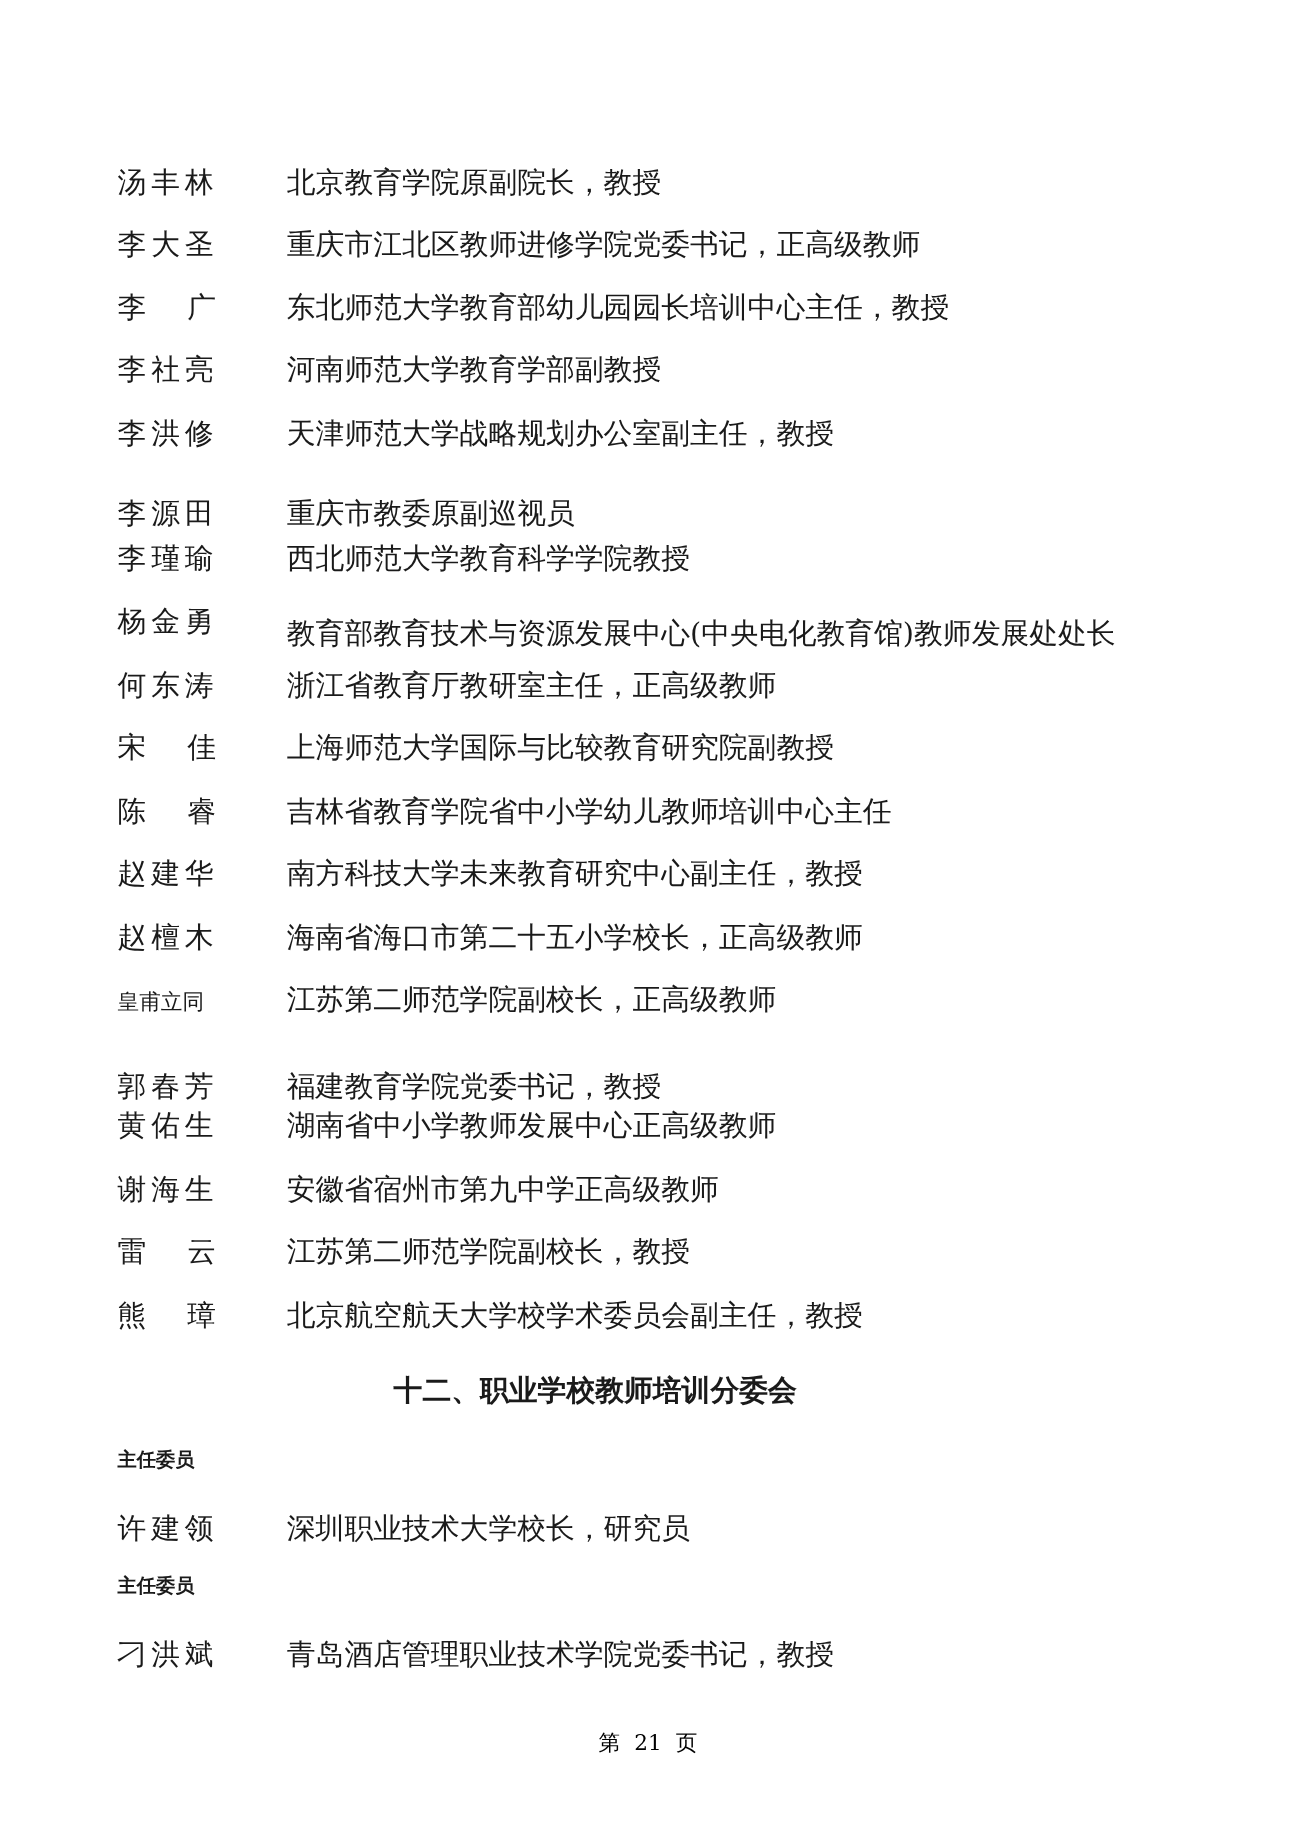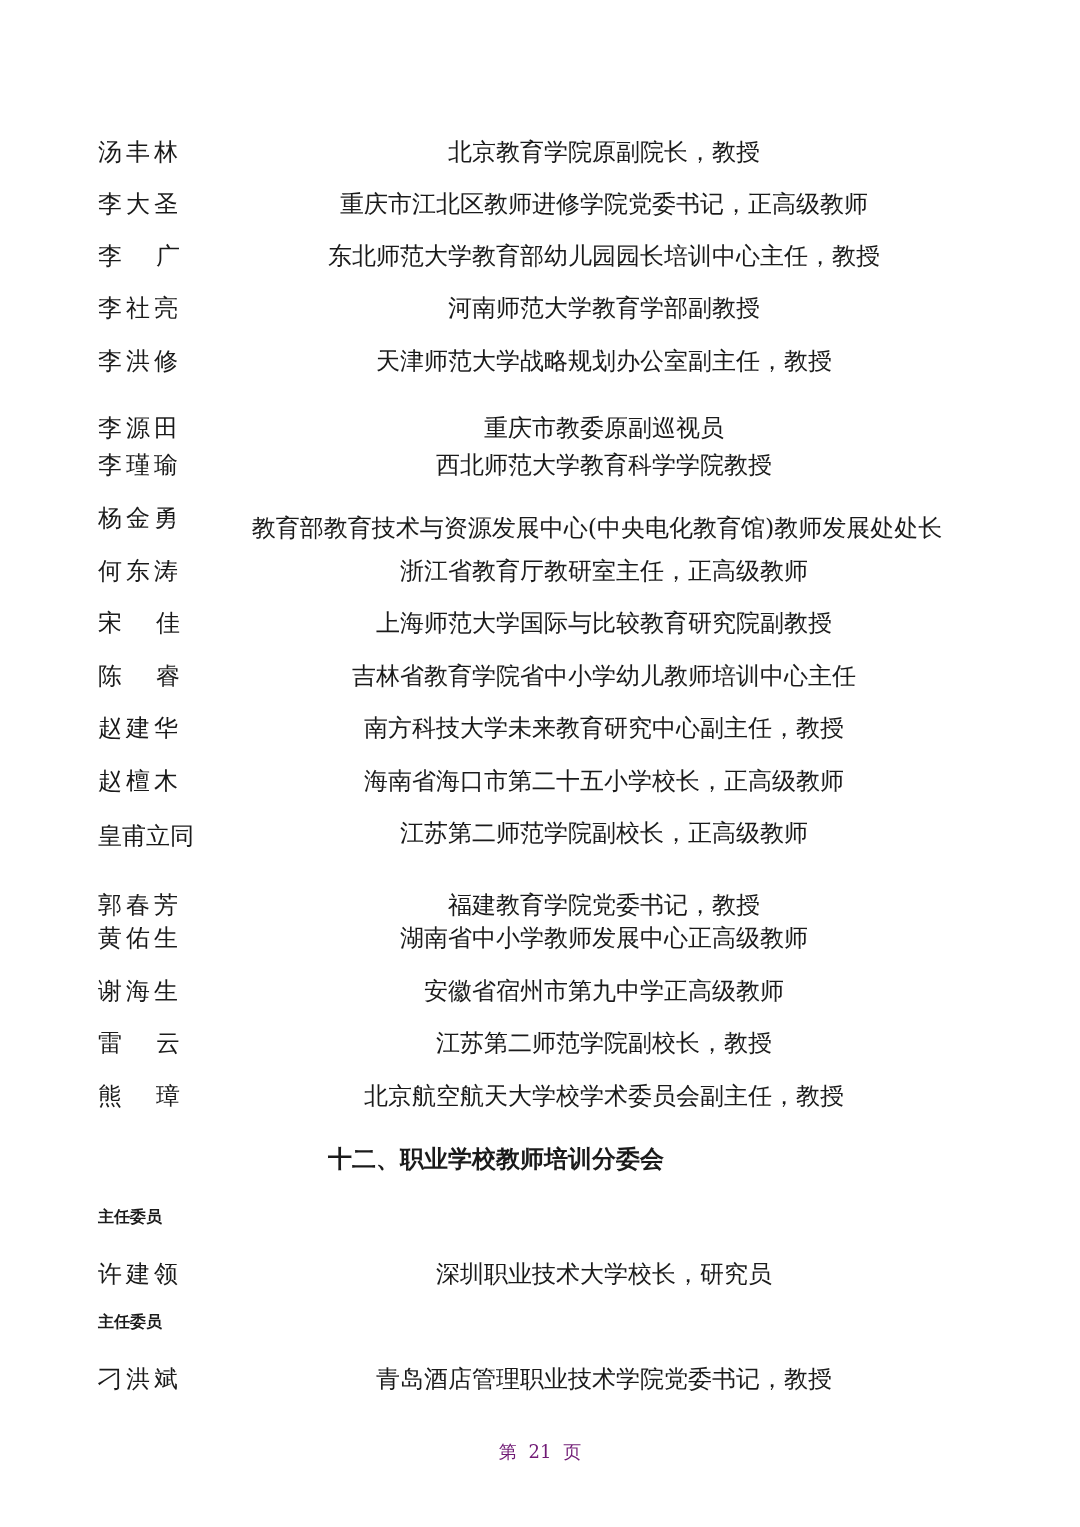--- a/index.html
+++ b/index.html
@@ -37,31 +37,30 @@
       letter-spacing: 4px;
       white-space: nowrap;
     }
     .name.spaced {
       letter-spacing: 0;
       display: flex;
       justify-content: space-between;
       width: 82px;
     }
     .name.small {
-      font-size: 24px;
+      font-size: 18px;
       letter-spacing: 0;
       top: 3px;
     }
     .desc {
       position: absolute;
       left: 141px;
       top: 0;
       width: 730px;
       white-space: nowrap;
-      text-align: center;
     }
     .desc.wrap {
       white-space: normal;
       line-height: 26px;
       top: -12px;
       word-break: break-all;
       width: 716px;
       margin-top: 24px;
     }
     .section-title {
@@ -83,21 +82,21 @@
       font-weight: bold;
       font-size: 16px;
     }
     .footer {
       position: absolute;
       left: 0;
       width: 1080px;
       top: 1440px;
       text-align: center;
       font-size: 18px;
-      color: #701a75;
+      color: #000000;
       word-spacing: 6px;
     }
   </style>
 </head>
 <body>
 
 <div class="page">
 
   <div class="row" style="top:137px">
     <span class="name">汤丰林</span>

